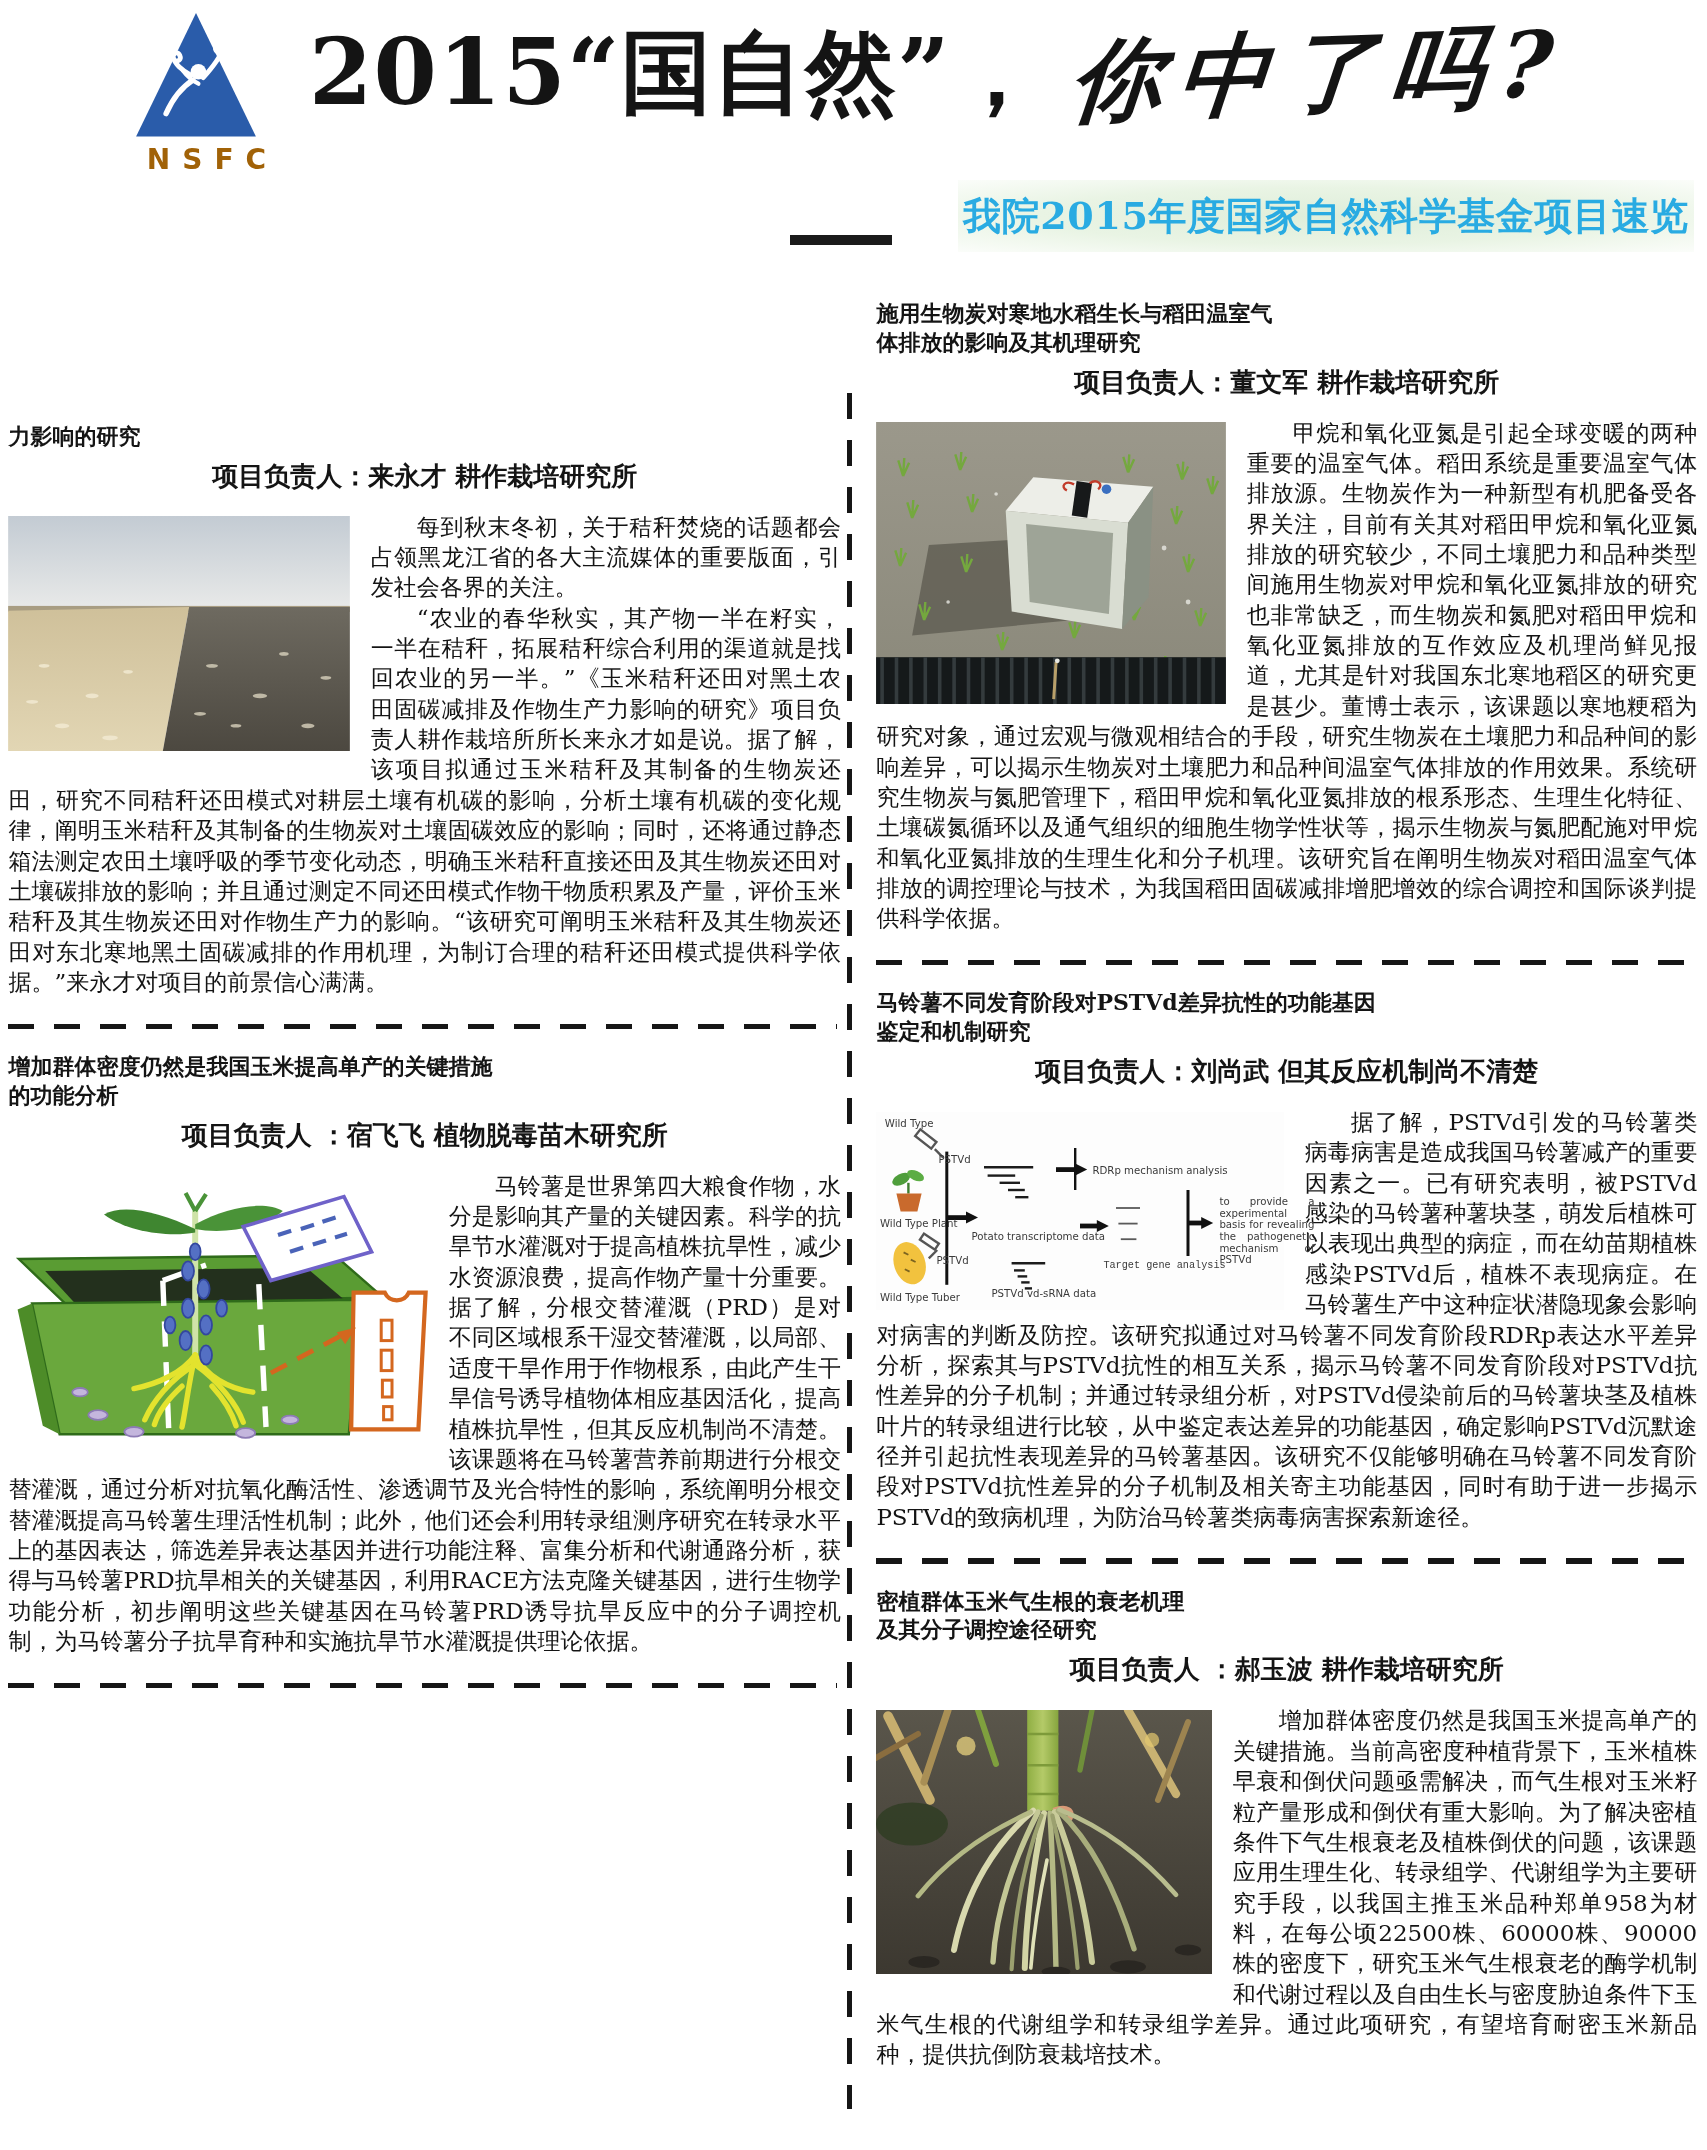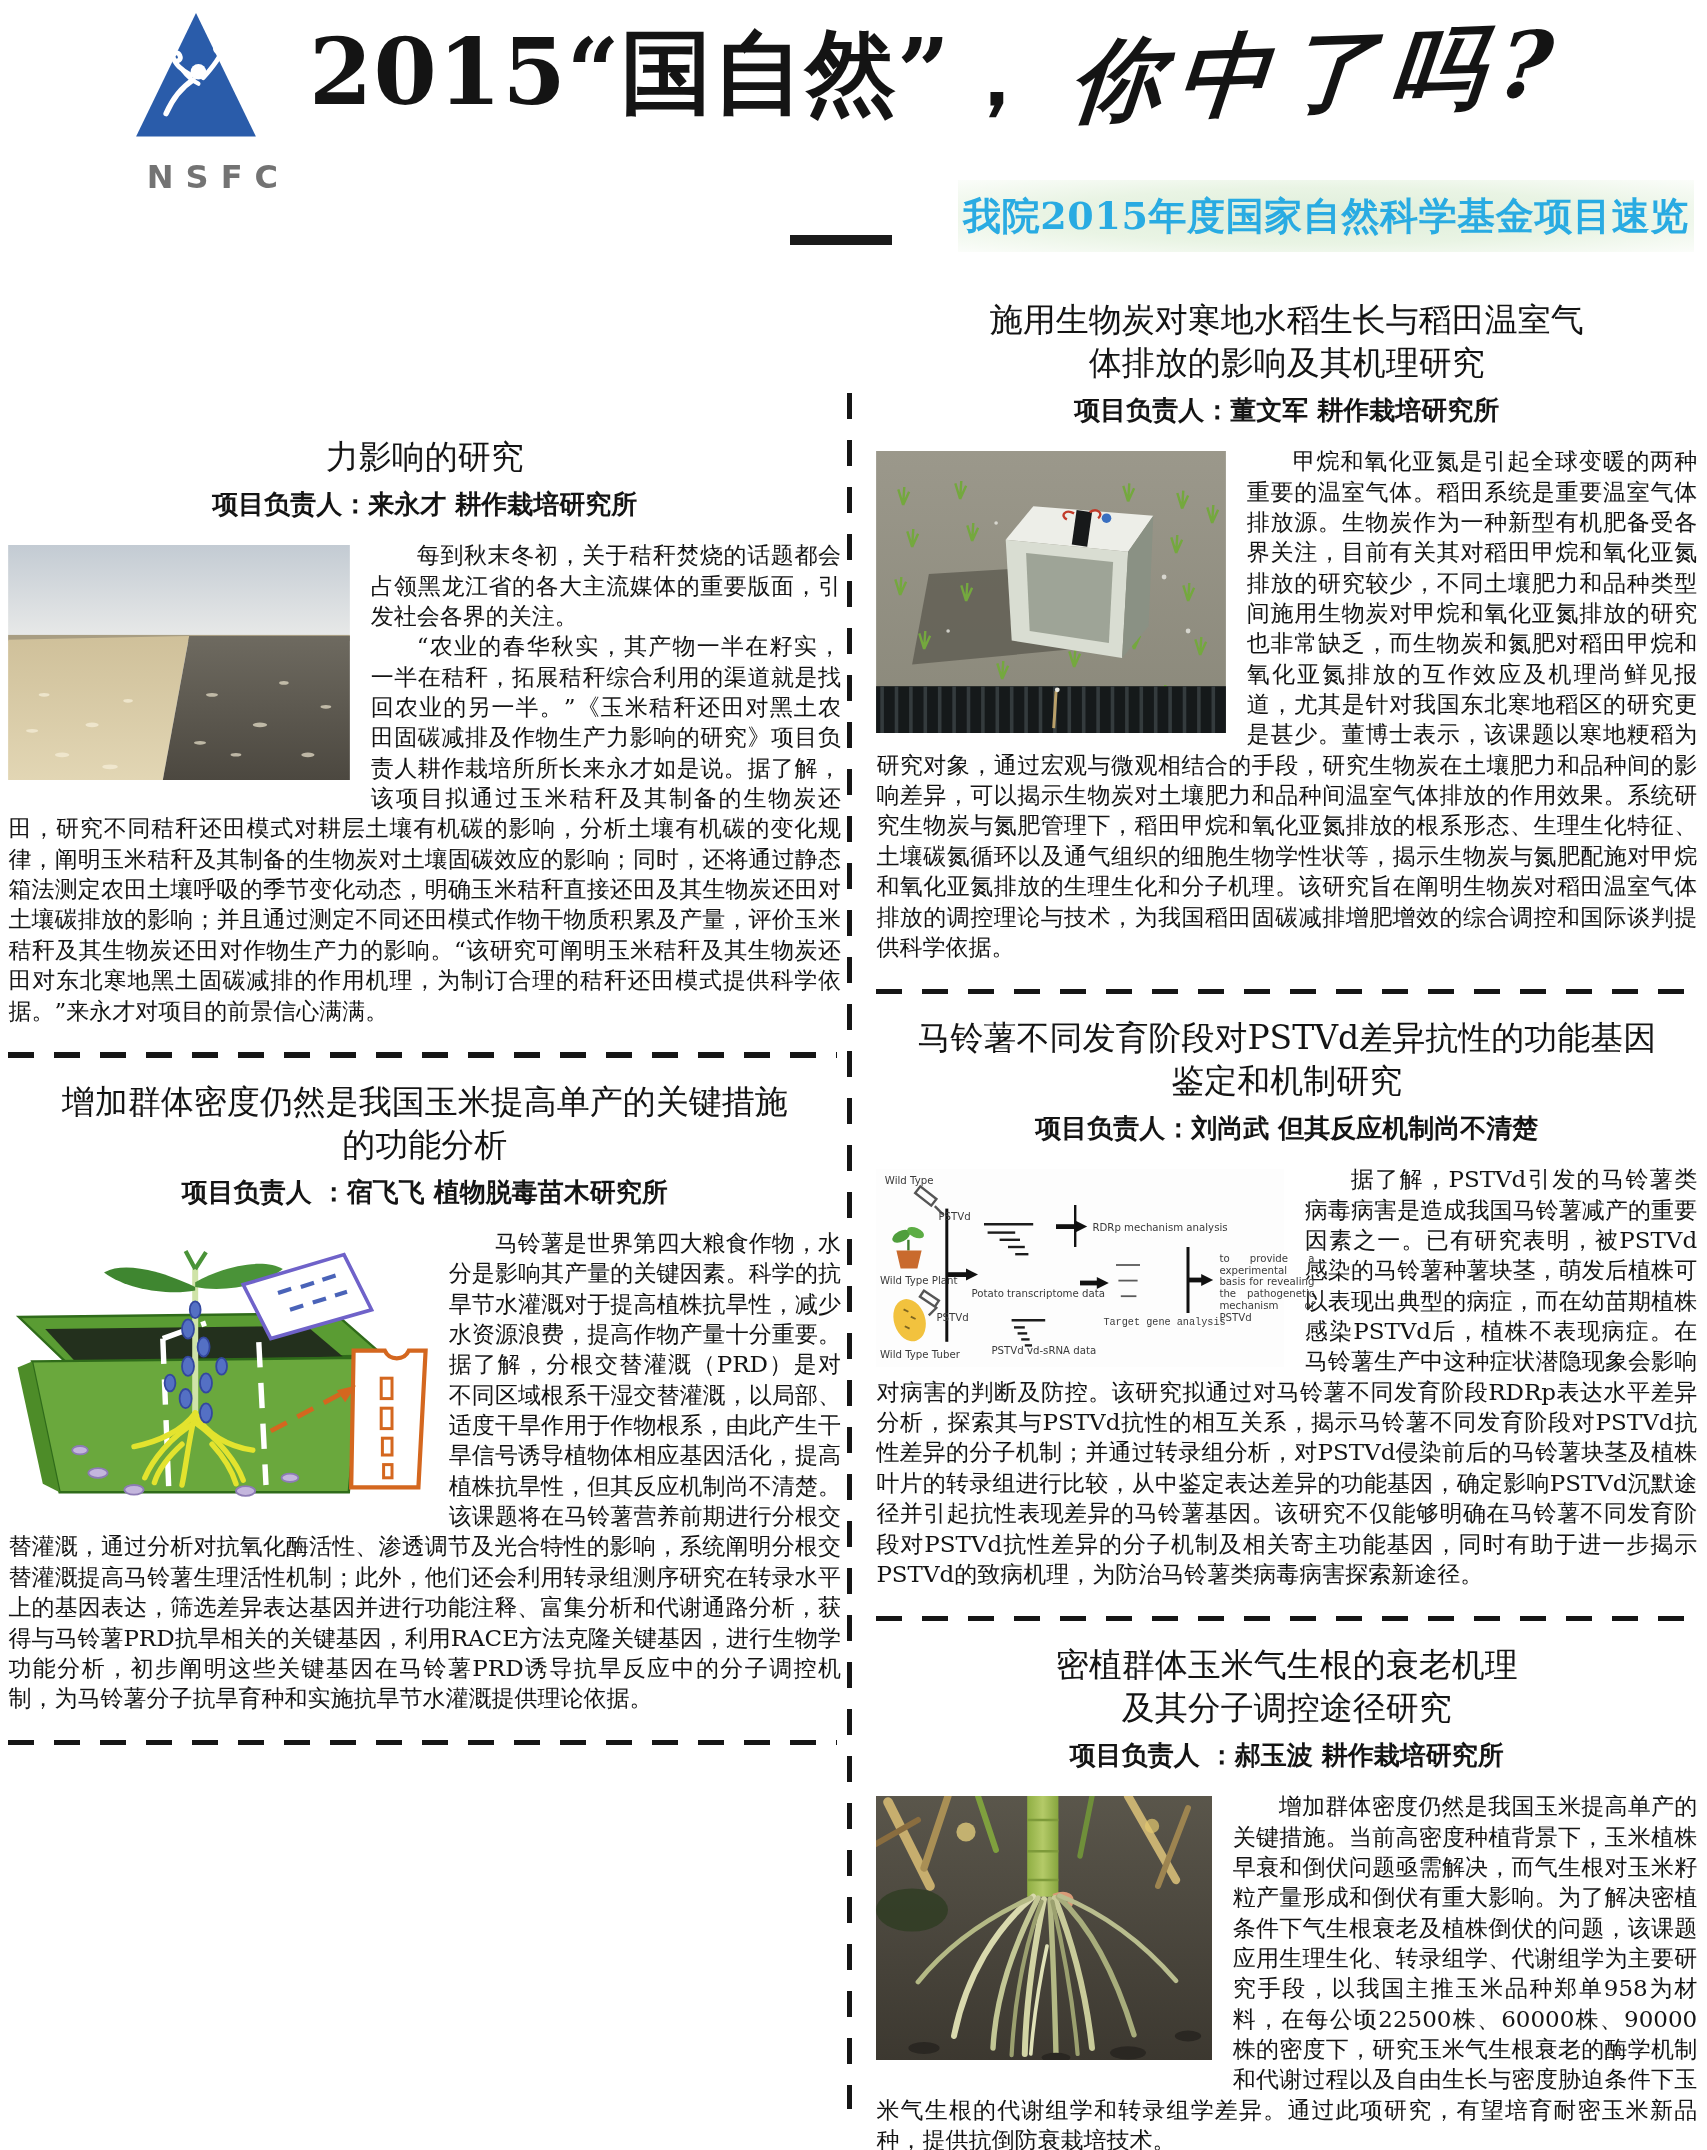--- a/index.html
+++ b/index.html
@@ -5,41 +5,41 @@
   * { box-sizing: border-box; margin: 0; padding: 0; }
   html,body { background:#888; }
   .page {
     position: relative; width: 1708px; height: 2151px;
     background: #ffffff; overflow: hidden;
     font-family: "DejaVu Serif", serif; color: #141414;
   }
   
   .logo { position:absolute; left:136px; top:13.2px; width:120px; text-align:center; }
   .logo svg { display:block; margin:0 auto; }
-  .logo-text { color:#737373; font-family:"DejaVu Sans", sans-serif; font-weight:bold;
-    font-size:32px; letter-spacing:12px; margin-top:18px; padding-left:10.8px; }
+  .logo-text { color:#a16207; font-family:"DejaVu Sans", sans-serif; font-weight:bold;
+    font-size:28px; letter-spacing:12px; margin-top:3px; padding-left:10.8px; }
   .main-title { position:absolute; left:309px; top:15.6px; white-space:nowrap;
     font-size:91px; font-weight:bold; line-height:1.25; letter-spacing:1.2px; }
   .main-title .script { display:inline-block; font-style:italic; font-weight:900;
     transform: skewX(-7deg) rotate(-2deg); margin-left:29px; letter-spacing:15.6px; }
   .banner-dash { position:absolute; left:790px; top:235px; width:102px; height:10.2px; background:#1b1b1b; }
   .banner { position:absolute; left:958px; top:180px; width:736px; height:72px;
     display:flex; align-items:center; justify-content:center;
     background: radial-gradient(ellipse at center, #dfeeda 0%, #e9f4e4 55%, #fbfdfa 100%);
     color:#29abe2; font-weight:bold; font-size:38px; letter-spacing:0.6px; }
   
   .columns { position:absolute; top:275px; left:0; width:1708px; height:1876px; display:flex; }
   .col-left  { width:847px; padding:118px 6px 0 8.4px; }
   .vsep { width:5.4px; margin:118px 0 42px 0;
     background: repeating-linear-gradient(180deg, #161616 0 26.4px, transparent 26.4px 47px); }
   .col-right { flex:1; padding:24px 10.8px 0 24px; }
   .hdash { clear:both; height:5.4px; margin:26.4px 3.6px 23px 0;
     background: repeating-linear-gradient(90deg, #161616 0 26.4px, transparent 26.4px 46px); }
   
-  .a-title { text-align:center; font-weight:normal; font-size:33px; line-height:1.3; }
+  .a-title { font-weight:bold; font-size:22px; line-height:1.3; }
   .lead { text-align:center; font-family:"DejaVu Sans", sans-serif; font-weight:bold;
     font-size:26px; margin:8.4px 0 18px 0; }
   .body { font-size:23px; line-height:1.32; text-align:justify; }
   .body p { text-indent:2em; }
   figure { float:left; margin:4.8px 20.4px 8.4px 0; position:relative; }
   figure svg { display:block; }
   
   .diagram { background:#d946ef; }
   .dlabel { position:absolute; font-family:"DejaVu Sans", sans-serif; color:#3a3a3a;
     font-size:10.2px; line-height:1.15; white-space:nowrap; }

